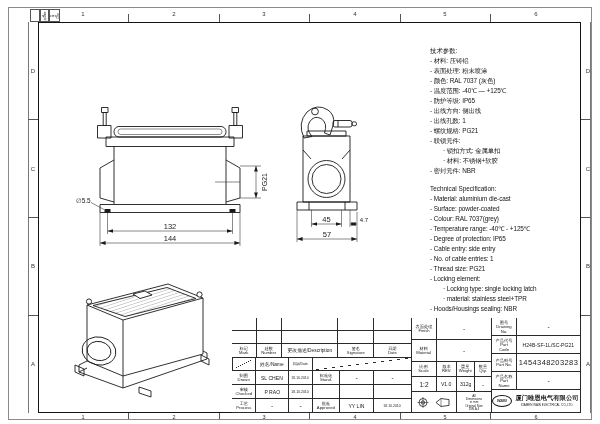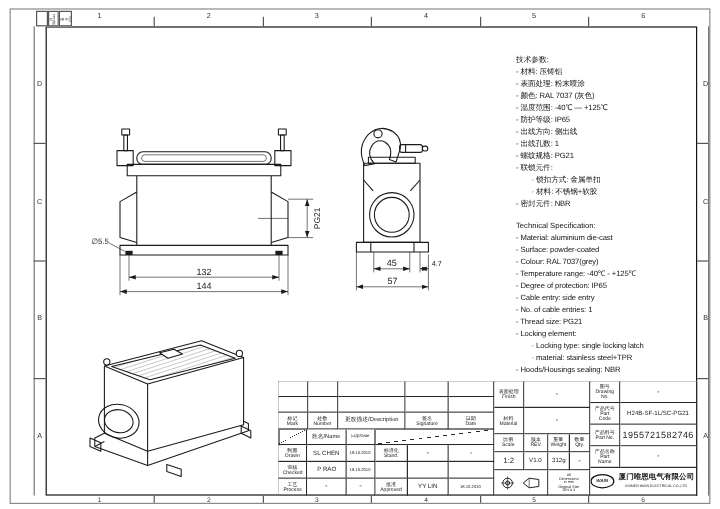--- a/index.html
+++ b/index.html
@@ -405,21 +405,21 @@
 Part Code</span>
   </div>
 <div class="c" style="left:517px;top:336px;width:64px;height:18px;">
     <span class="v55">H24B-SF-1L/SC-PG21</span>
   </div>
 <div class="c" style="left:492px;top:354px;width:25px;height:18px;">
     <span class="sp s70">产品料号
 Part No.</span>
   </div>
 <div class="c" style="left:517px;top:354px;width:64px;height:18px;">
-    <span class="vbig">1955721582746</span>
+    <span class="vbig">1454348203283</span>
   </div>
 <div class="c" style="left:492px;top:372px;width:25px;height:18px;">
     <span class="sp s70">产品名称
 Part Name</span>
   </div>
 <div class="c" style="left:517px;top:372px;width:64px;height:18px;">
     <span class="v65">-</span>
   </div>
 
 <div class="c" style="left:492px;top:390px;width:89px;height:23px;">

